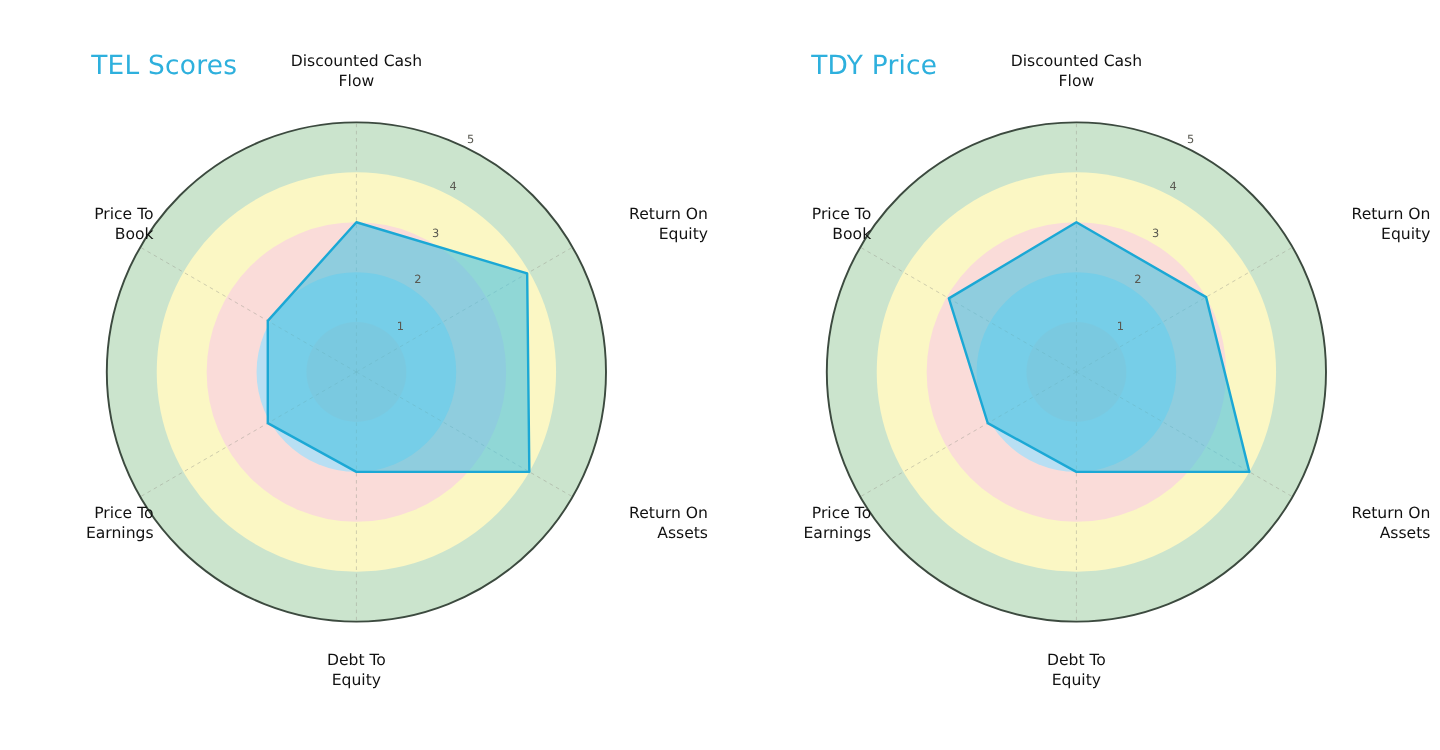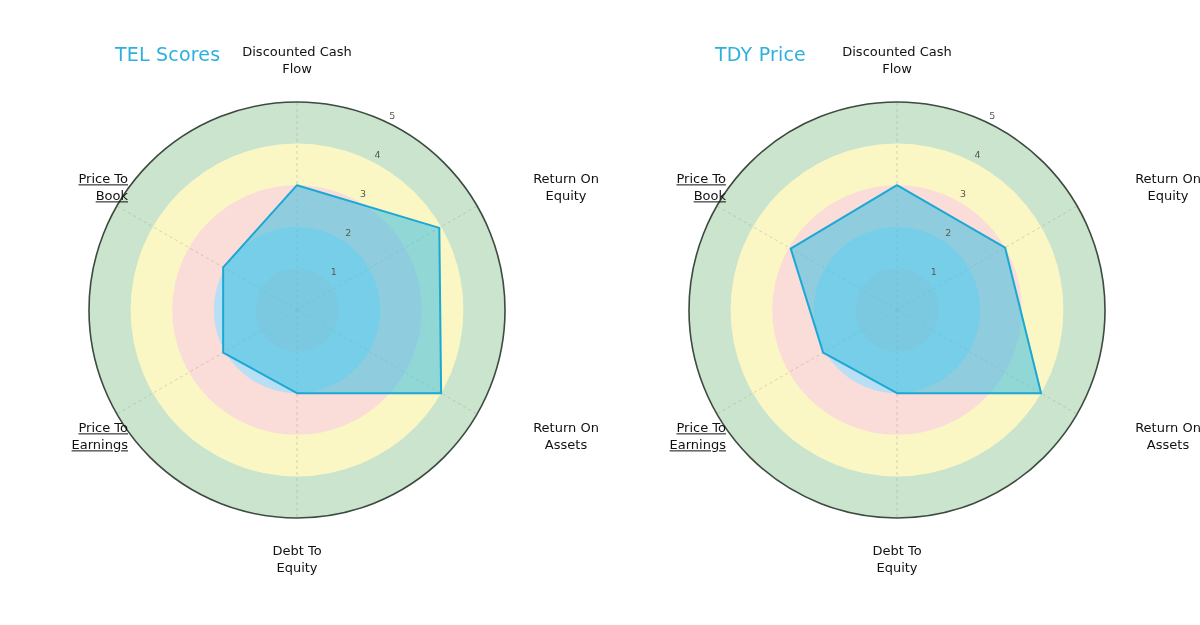--- a/index.html
+++ b/index.html
@@ -21,45 +21,44 @@
     position: absolute;
     top: 0;
     width: 600px;
     height: 625px;
   }
   .panel.left  { left: 0; }
   .panel.right { left: 600px; }
 
   .chart-title {
     position: absolute;
-    font-size: 19px;
+    font-size: 22px;
     font-weight: normal;
     letter-spacing: 0.2px;
     white-space: nowrap;
-    margin-left: 39px;
   }
 
   .radar-svg {
     position: absolute;
     left: 0;
     top: 0;
   }
 
   .axis-label {
     position: absolute;
     font-size: 13px;
     color: #111111;
     text-align: center;
     line-height: 1.28;
     white-space: pre-line;
     width: 150px;
   }
   .axis-label.c  { transform: translate(-50%, 0); }
-  .axis-label.r  { transform: translate(0, -50%); text-align: center; width: 120px; margin-left: 36px;}
-  .axis-label.l  { transform: translate(-100%, -50%); text-align: right; width: 120px; text-decoration: underline;}
+  .axis-label.r  { transform: translate(0, -50%); text-align: right; width: 120px;}
+  .axis-label.l  { transform: translate(-100%, -50%); text-align: right; width: 120px;}
 </style>
 </head>
 <body>
 
 <div id="stage">
 
   <div class="panel left">
     <div class="chart-title" style="left:76px; top:43px; color:#2eb0dd;">TEL Scores</div>
 
     <svg class="radar-svg" width="600" height="625">

